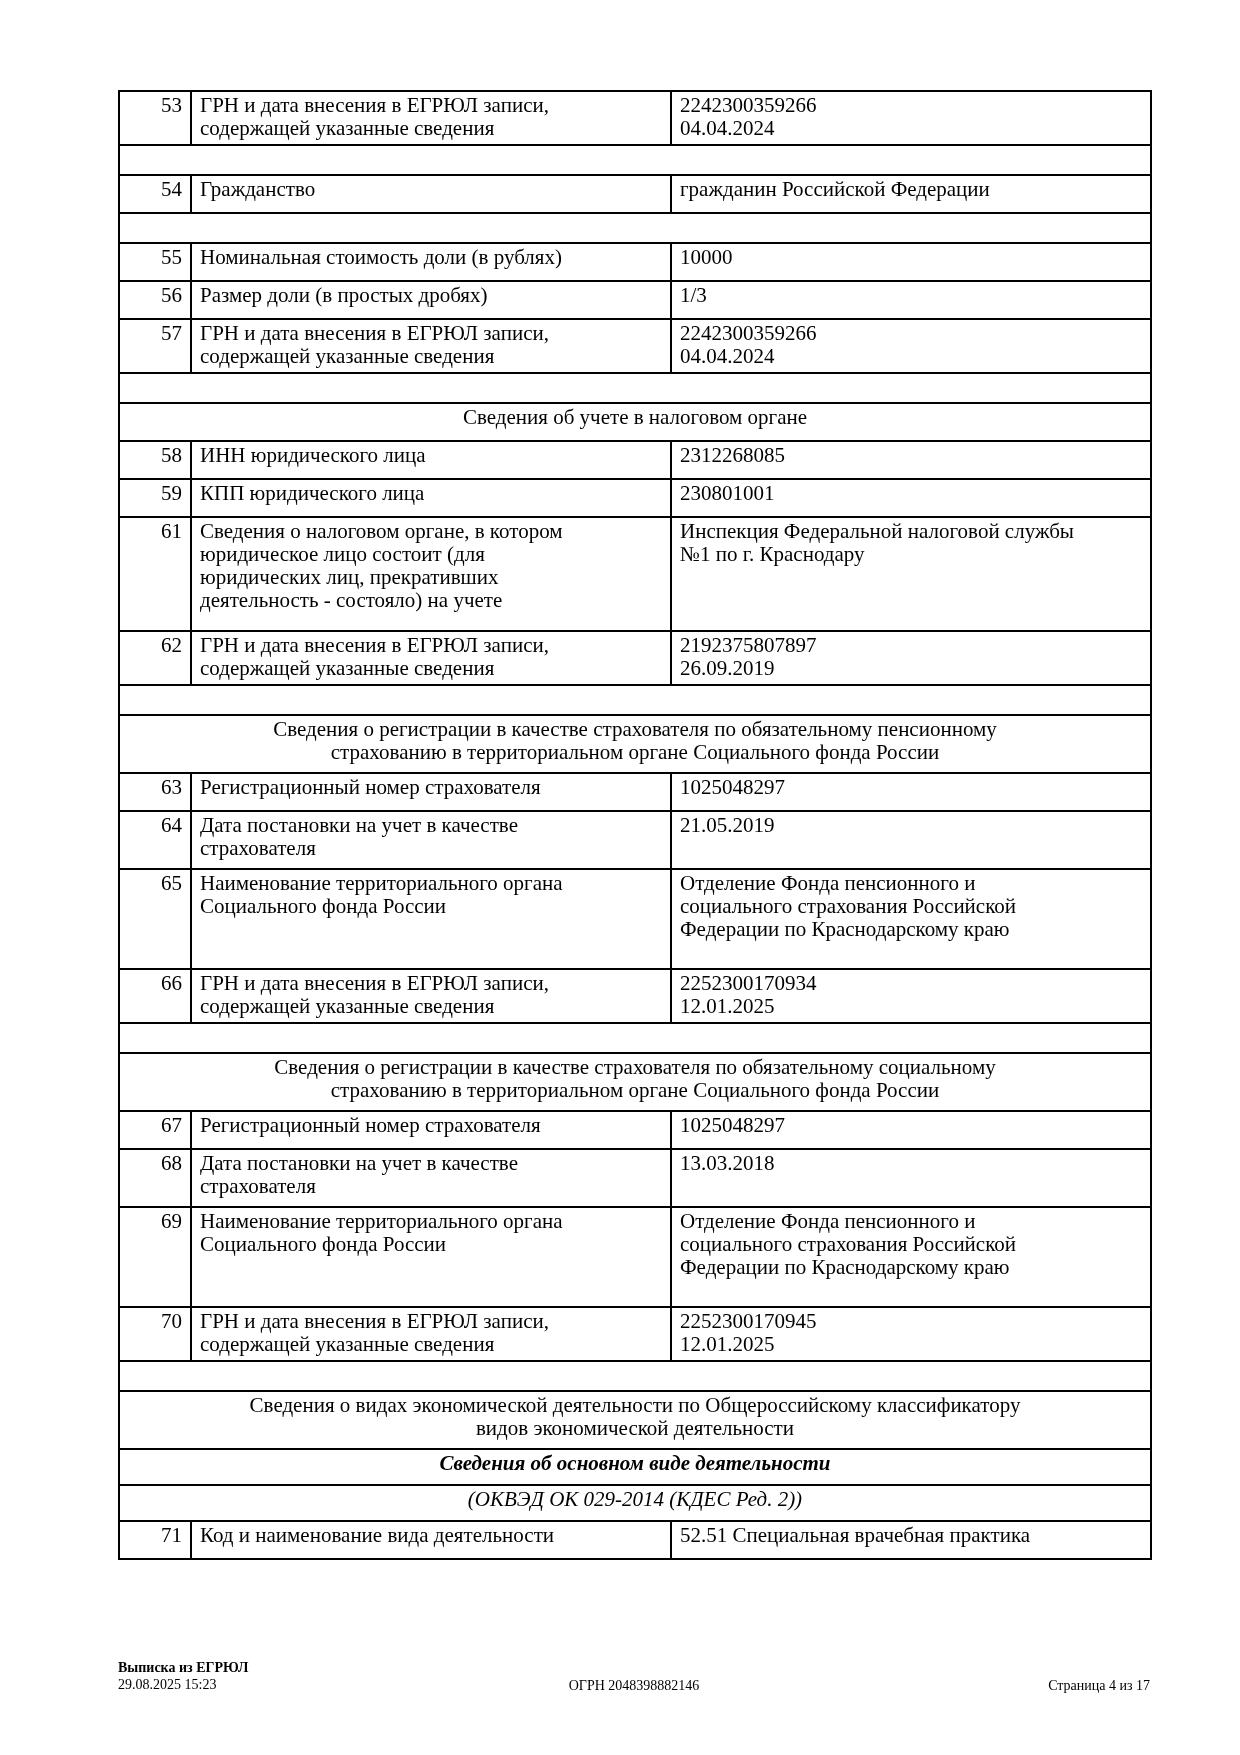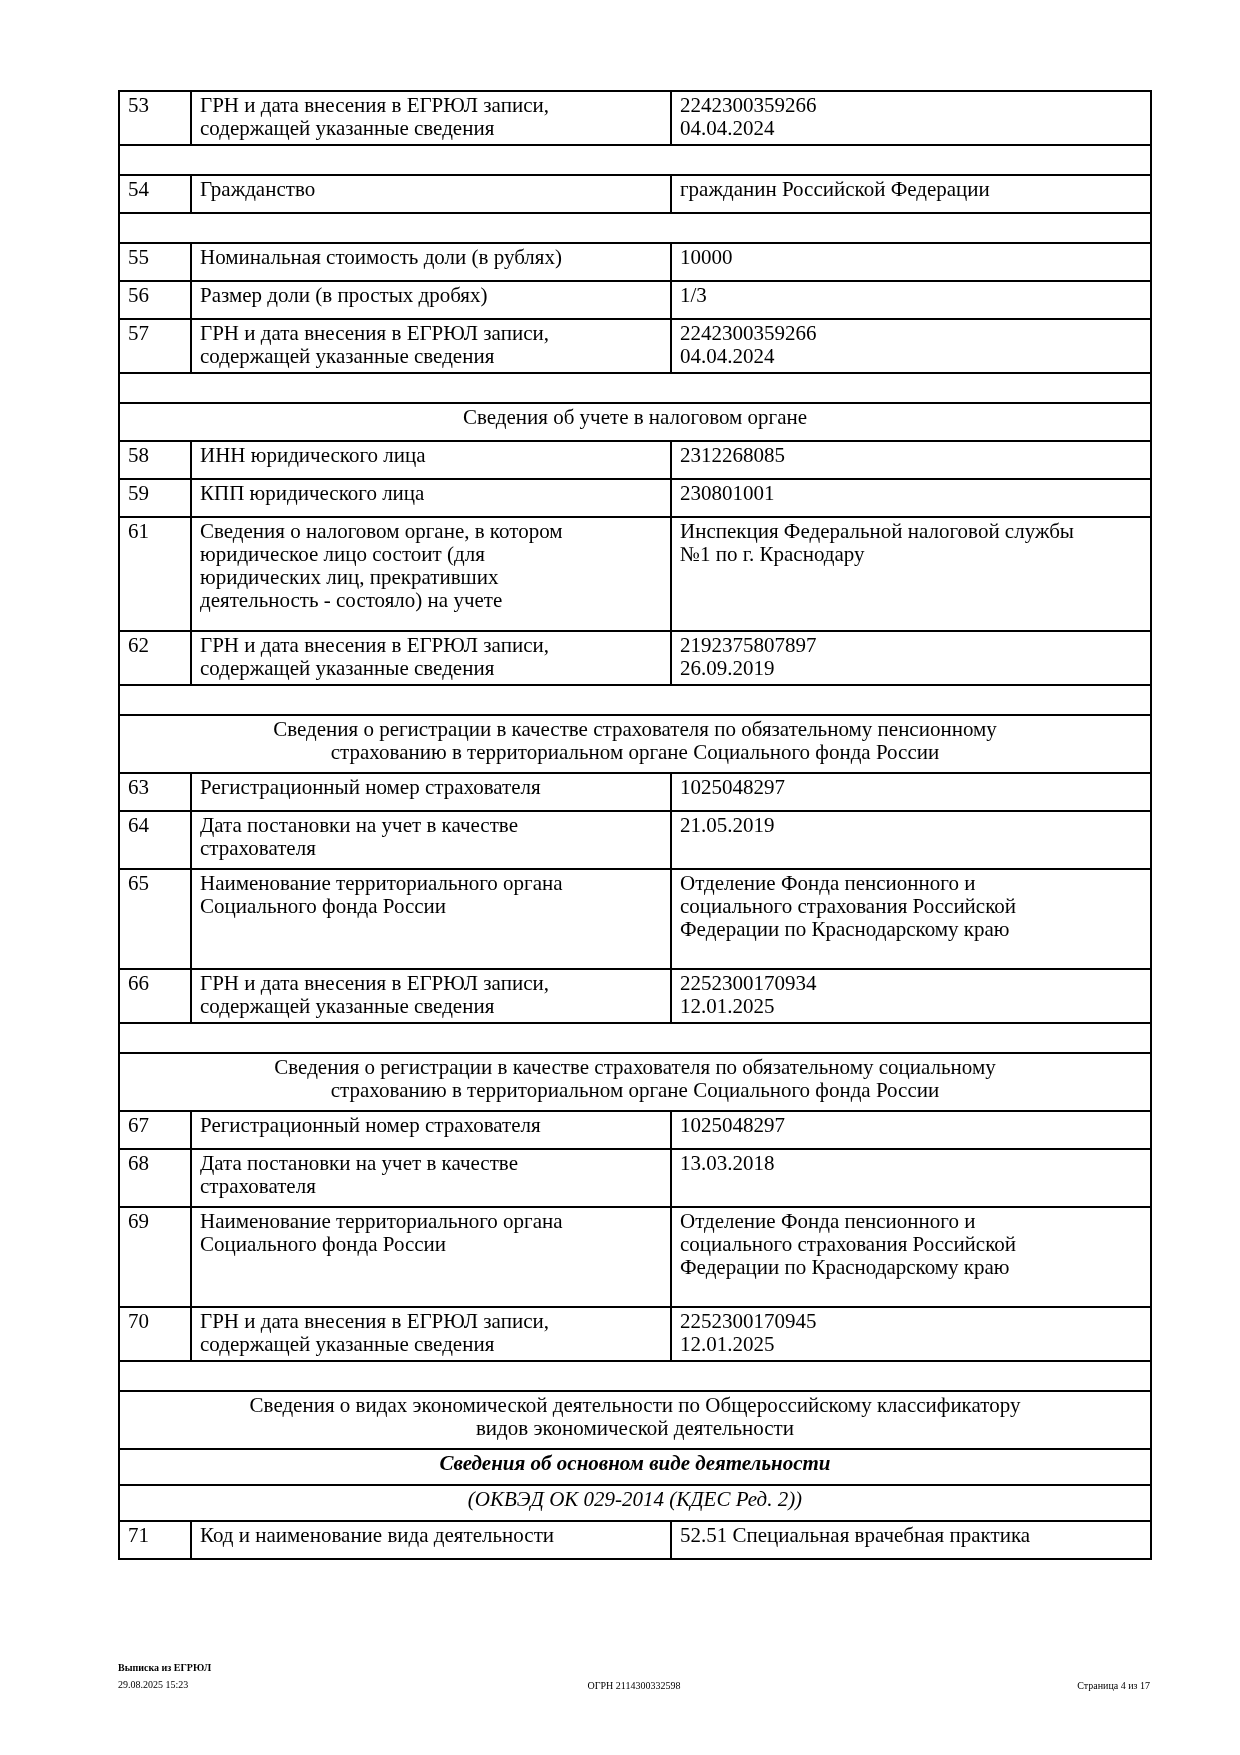--- a/index.html
+++ b/index.html
@@ -23,21 +23,21 @@
   table.egrul td {
     border: 2px solid #000000;
     vertical-align: top;
     padding: 2px 8px 2px 8px;
     font-size: 21px;
     line-height: 23px;
     white-space: pre-line;
     overflow: hidden;
     word-wrap: break-word;
   }
-  td.num { text-align: left; padding: 2px 2px; margin-left: 9px; }
+  td.num { text-align: right; padding: 2px 2px; margin-left: 9px; }
   tr.spacer td { height: 28px; padding: 0; }
   tr.hdr td {
     text-align: center;
     font-weight: normal;
     white-space: pre-line;
   }
   tr.hdr-italic td {
     text-align: center;
     font-weight: bold;
     font-style: italic;
@@ -57,21 +57,21 @@
   .r65 td { height: 94px; }
   .hA  td { height: 32px; }   
   .hB  td { height: 52px; }   
   .hS  td { height: 30px; }   
   .footer {
     position: absolute;
     left: 118px;
     top: 1659px;
     width: 1032px;
     height: 36px;
-    font-size: 10px;
+    font-size: 14px;
     line-height: 17px;
   }
   .footer-left { position: absolute; left: 0; top: 0; }
   .footer-title { font-weight: bold; }
   .footer-ogrn {
     position: absolute;
     left: 50%;
     transform: translateX(-50%);
     bottom: 1px;
   }
@@ -252,17 +252,17 @@
       <td>52.51 Специальная врачебная практика</td>
     </tr>
   </tbody>
     </table>
 
   <div class="footer">
     <div class="footer-left">
       <div class="footer-title">Выписка из ЕГРЮЛ</div>
       <div>29.08.2025 15:23</div>
     </div>
-    <div class="footer-ogrn">ОГРН 2114300332598</div>
+    <div class="footer-ogrn">ОГРН 2048398882146</div>
     <div class="footer-page">Страница 4 из 17</div>
   </div>
 
 </div>
 
 </body></html>

